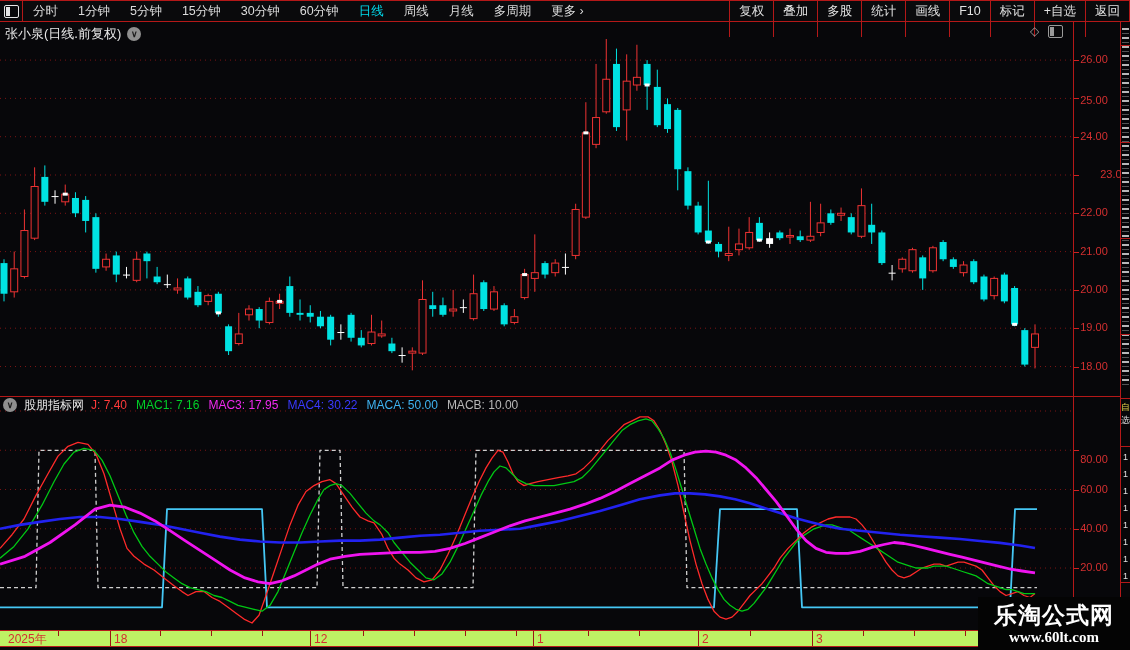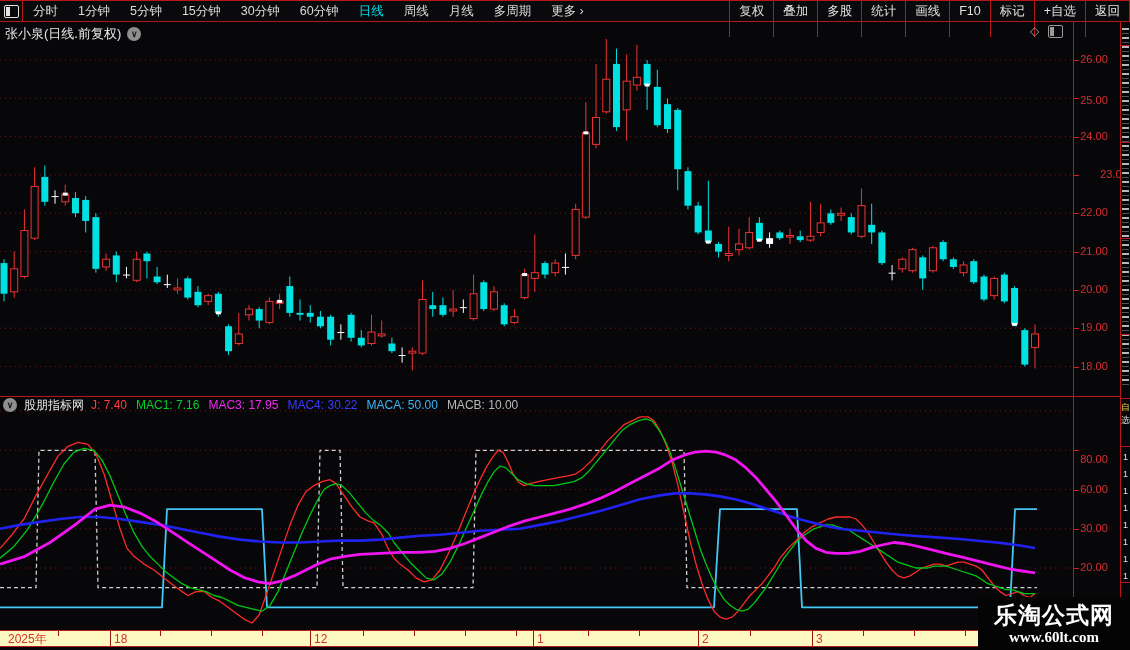--- a/index.html
+++ b/index.html
@@ -33,21 +33,21 @@
   
   .axis-col{position:absolute;left:1074px;top:22px;width:46px;height:626px;}
   .axlbl{position:absolute;left:0;width:40px;text-align:center;font-size:11px;color:#d43030;}
   .axtick{position:absolute;left:0;width:5px;height:1px;background:#c22;}
   
   .ind-header{position:absolute;left:3px;top:398px;height:14px;display:flex;align-items:center;gap:7px;
               font-size:12px;z-index:6;white-space:nowrap;}
   .ind-name{color:#e8e8e8;}
   .ind-val{font-size:12px;}
   
-  .date-axis{position:absolute;left:0;top:630px;width:1121px;height:17px;background:#fef9c3;
+  .date-axis{position:absolute;left:0;top:630px;width:1121px;height:17px;background:#bef264;
              border-top:1px solid #b81c1c;border-bottom:1px solid #b81c1c;box-sizing:border-box;z-index:4;}
   .dlabel{position:absolute;top:1px;font-size:12px;color:#d43030;line-height:14px;}
   .dtick{position:absolute;top:0;width:1px;background:#9c1414;}
   
   .right-strip{position:absolute;left:1121px;top:22px;width:9px;height:628px;background:#060608;z-index:3;}
   .strip-mush{position:absolute;left:1px;top:6px;width:7px;height:360px;
       background:repeating-linear-gradient(180deg,rgba(215,215,215,.85) 0 2px,transparent 2px 5px,
                  rgba(160,160,160,.5) 5px 6px,transparent 6px 9px);}
   .strip-div{position:absolute;left:0;width:9px;height:1px;background:#b41818;}
   .strip-tab{position:absolute;left:0;width:9px;text-align:center;font-size:9px;line-height:11px;}
@@ -380,21 +380,21 @@
       <div class="axlbl" style="top: 260.9px;">20.00</div>
       <div class="axtick" style="top: 267.9px;"></div>
       <div class="axlbl" style="top: 299.2px;">19.00</div>
       <div class="axtick" style="top: 306.2px;"></div>
       <div class="axlbl" style="top: 337.5px;">18.00</div>
       <div class="axtick" style="top: 344.5px;"></div>
       <div class="axlbl" style="top: 431px;">80.00</div>
       <div class="axtick" style="top: 428.26px;"></div>
       <div class="axlbl" style="top: 460.52px;">60.00</div>
       <div class="axtick" style="top: 467.52px;"></div>
-      <div class="axlbl" style="top: 499.78px;">30.00</div>
+      <div class="axlbl" style="top: 499.78px;">40.00</div>
       <div class="axtick" style="top: 506.78px;"></div>
       <div class="axlbl" style="top: 539.04px;">20.00</div>
       <div class="axtick" style="top: 546.04px;"></div>
     </div>
 
   <div class="date-axis" id="dateAxis">
       <div class="dlabel" style="left: 8px;">2025年</div>
       <div class="dlabel" style="left: 114px;">18</div>
       <div class="dlabel" style="left: 314px;">12</div>
       <div class="dlabel" style="left: 537px;">1</div>

